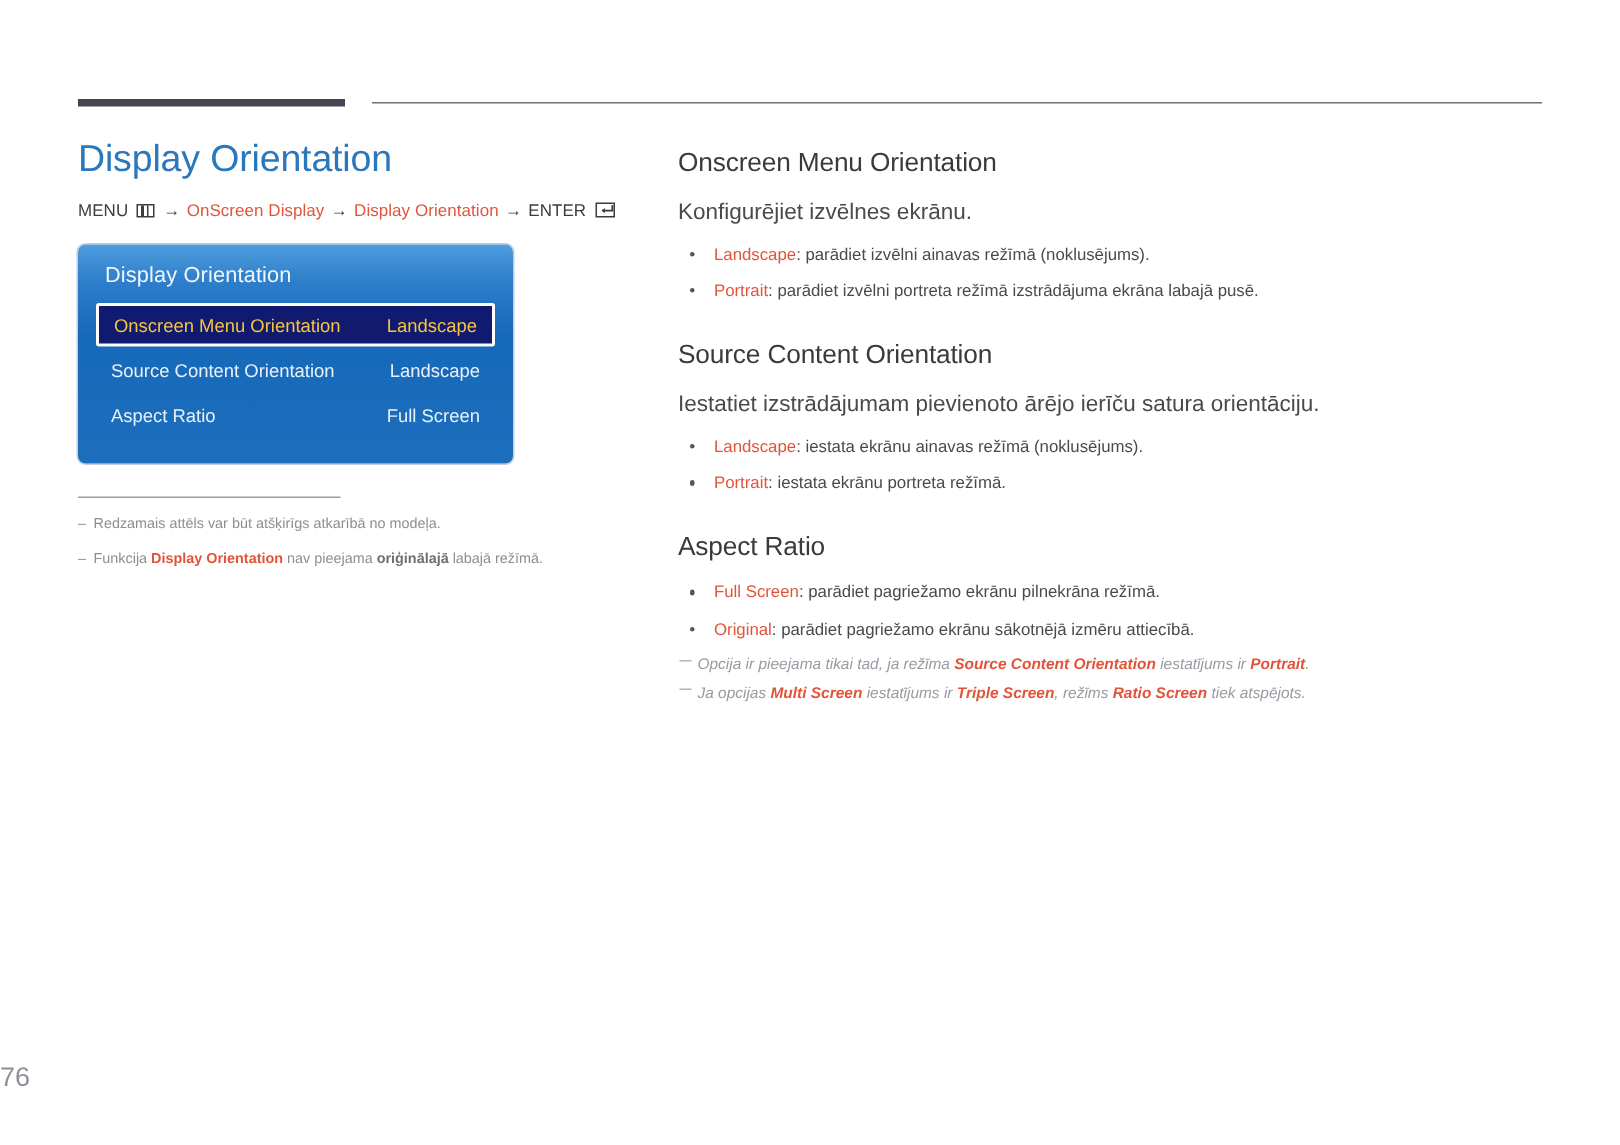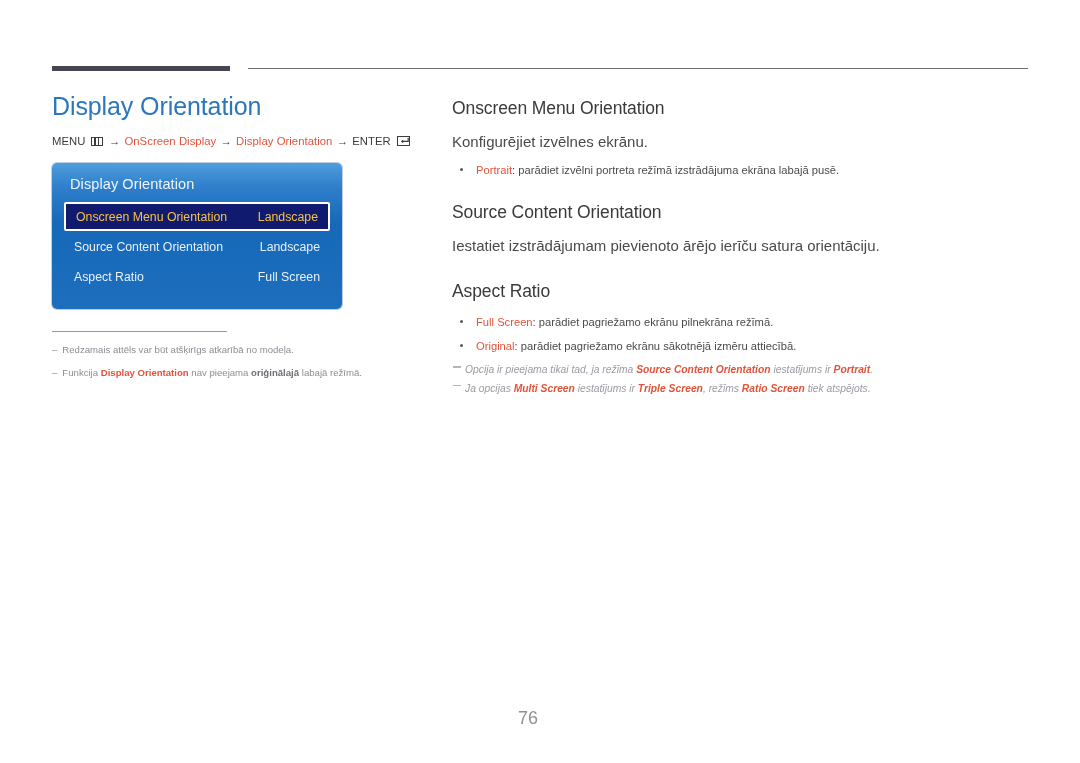--- a/index.html
+++ b/index.html
@@ -202,24 +202,23 @@
     background: #b4b4bb;
   }
   .note .accent { color: #e1543a; font-weight: bold; }
 
   
   .page-num {
     position: absolute;
     left: 0;
     top: 708px;
     width: 1028px;
-    text-align: center;
+    text-align: left;
     font-size: 18px;
     color: #8f8f98;
-    padding-left: 28px;
   }
 </style>
 </head>
 <body>
 
 <div class="top-rule-thick"></div>
 <div class="top-rule-thin"></div>
 
 <div class="left-col">
 
@@ -267,26 +266,31 @@
     </div>
 
 </div>
 
 <div class="right-col">
   <div id="sections">
       <div class="section">
         <h2 class="sec-title">Onscreen Menu Orientation</h2>
         <p class="lead">Konfigurējiet izvēlnes ekrānu.</p>
         <ul class="bullets">
+          <li><span class="accent">Landscape</span><span>: parādiet izvēlni ainavas režīmā (noklusējums).</span></li>
           <li><span class="accent">Portrait</span><span>: parādiet izvēlni portreta režīmā izstrādājuma ekrāna labajā pusē.</span></li>
         </ul>
       </div>
       <div class="section">
         <h2 class="sec-title">Source Content Orientation</h2>
         <p class="lead">Iestatiet izstrādājumam pievienoto ārējo ierīču satura orientāciju.</p>
+        <ul class="bullets">
+          <li><span class="accent">Landscape</span><span>: iestata ekrānu ainavas režīmā (noklusējums).</span></li>
+          <li><span class="accent">Portrait</span><span>: iestata ekrānu portreta režīmā.</span></li>
+        </ul>
       </div>
       <div class="section last">
         <h2 class="sec-title">Aspect Ratio</h2>
         <ul class="bullets">
           <li><span class="accent">Full Screen</span><span>: parādiet pagriežamo ekrānu pilnekrāna režīmā.</span></li>
           <li><span class="accent">Original</span><span>: parādiet pagriežamo ekrānu sākotnējā izmēru attiecībā.</span></li>
         </ul>
         <div class="notes">
           <div class="note"><span>Opcija ir pieejama tikai tad, ja režīma </span><span class="accent">Source Content Orientation</span><span> iestatījums ir </span><span class="accent">Portrait</span><span>.</span></div>
           <div class="note"><span>Ja opcijas </span><span class="accent">Multi Screen</span><span> iestatījums ir </span><span class="accent">Triple Screen</span><span>, režīms </span><span class="accent">Ratio Screen</span><span> tiek atspējots.</span></div>

